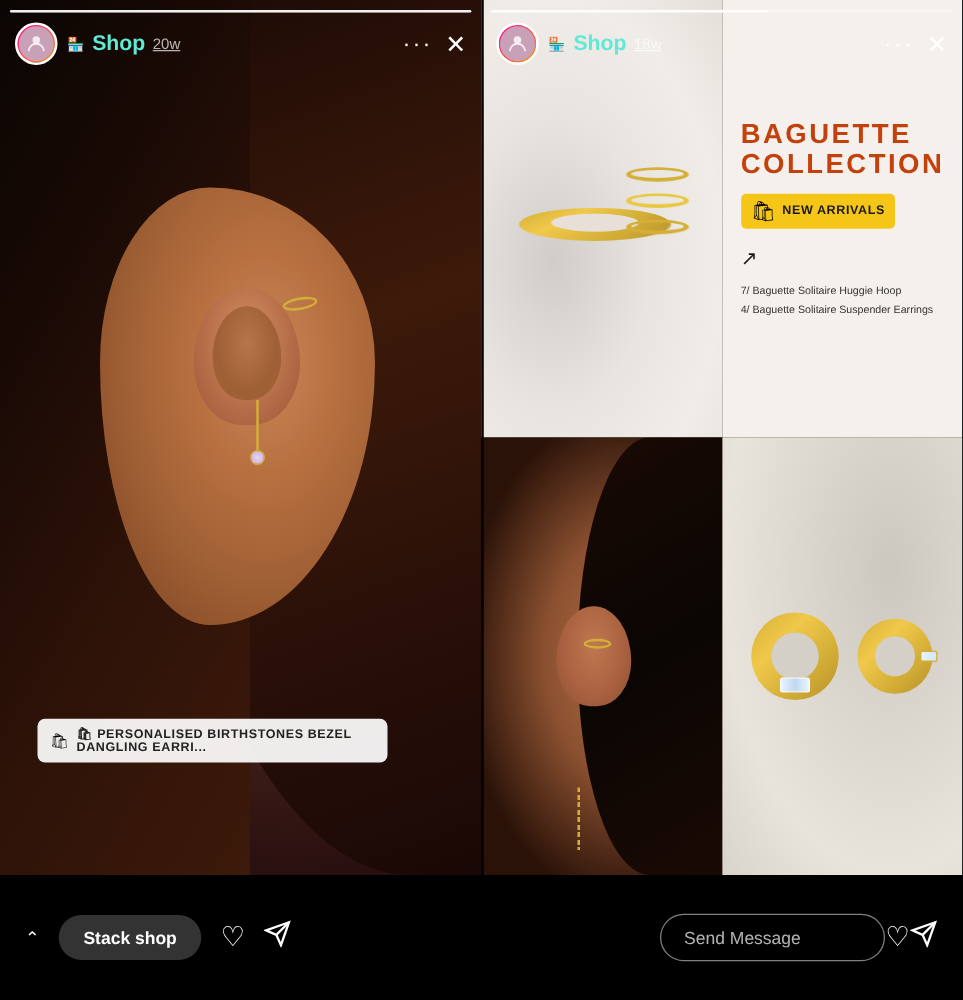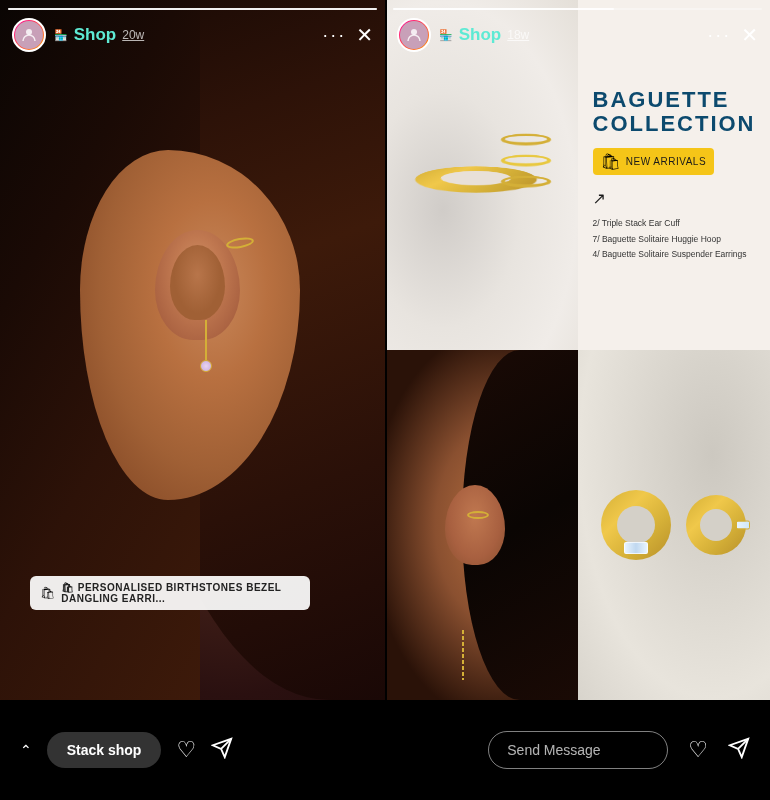--- a/index.html
+++ b/index.html
@@ -288,21 +288,21 @@
       gap: 5px;
       background: #f5c518;
       border-radius: 4px;
       padding: 4px 8px;
       margin-bottom: 14px;
       width: fit-content;
     }
 
     .new-arrivals-text {
       font-size: 10px;
-      font-weight: 400;
+      font-weight: 700;
       color: #1a1a1a;
       letter-spacing: 0.5px;
       text-transform: uppercase;
     }
 
     .collection-list {
       list-style: none;
       font-size: 8.5px;
       color: #333;
       line-height: 1.8;
@@ -453,21 +453,21 @@
     .send-icon-left {
       color: #fff;
       font-size: 20px;
       cursor: pointer;
     }
 
     
     .bottom-right {
       display: flex;
       align-items: center;
-      gap: 20px;
+      gap: 0;
       flex: 1;
       justify-content: flex-end;
     }
 
     .send-message-input {
       background: transparent;
       border: 1.5px solid rgba(255,255,255,0.5);
       border-radius: 25px;
       padding: 10px 18px;
       color: #fff;
@@ -616,28 +616,27 @@
 
           <div style="position:absolute; top:5px; right:0; display:flex; flex-direction:column; gap:3px;">
             <div style="width:50px;height:18px;border:4px solid #d4af37;border-radius:50%;background:transparent;transform:perspective(70px) rotateX(50deg);"></div>
             <div style="width:50px;height:18px;border:4px solid #e8c840;border-radius:50%;background:transparent;transform:perspective(70px) rotateX(50deg);"></div>
             <div style="width:50px;height:18px;border:4px solid #d4af37;border-radius:50%;background:transparent;transform:perspective(70px) rotateX(50deg);"></div>
           </div>
         </div>
       </div>
 
       <div class="quad-top-right">
-        <div style="font-size:22px; font-weight:900; color:#0c4a6e; line-height:1.1; letter-spacing:2px; text-transform:uppercase; margin-bottom:12px;">BAGUETTE<br>COLLECTION</div>
+        <div style="font-size:22px; font-weight:900; color:#c2410c; line-height:1.1; letter-spacing:2px; text-transform:uppercase; margin-bottom:12px;">BAGUETTE<br>COLLECTION</div>
         <div class="new-arrivals-badge">
           <span>🛍</span>
           <span class="new-arrivals-text">NEW ARRIVALS</span>
         </div>
         <div style="font-size:16px; color:#1a1a1a; margin-bottom:8px;">↗</div>
         <ul class="collection-list">
-          <li>2/ Triple Stack Ear Cuff</li>
           <li>7/ Baguette Solitaire Huggie Hoop</li>
           <li>4/ Baguette Solitaire Suspender Earrings</li>
         </ul>
       </div>
 
       <div class="quad-bottom-left">
         <div class="bl-skin"></div>
         <div class="bl-hair"></div>
         <div class="bl-ear">
           <div class="bl-ear-cuff"></div>

